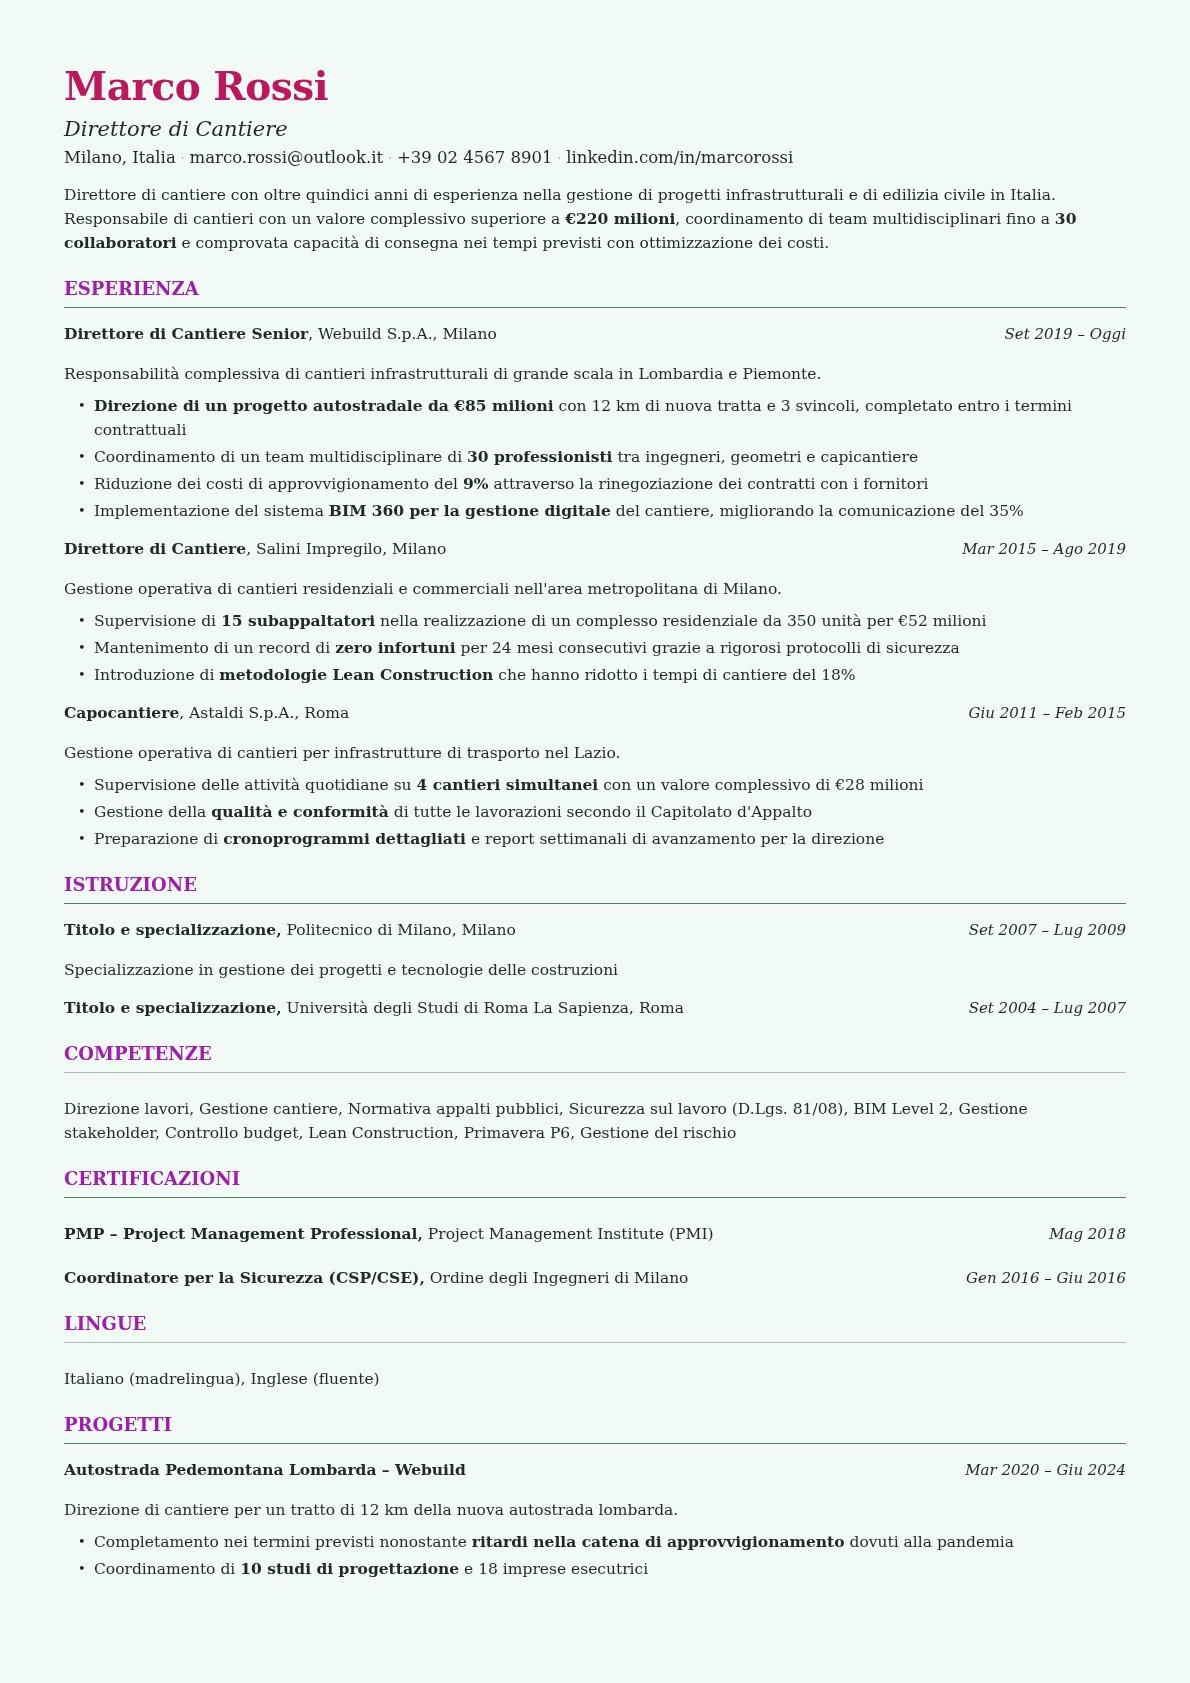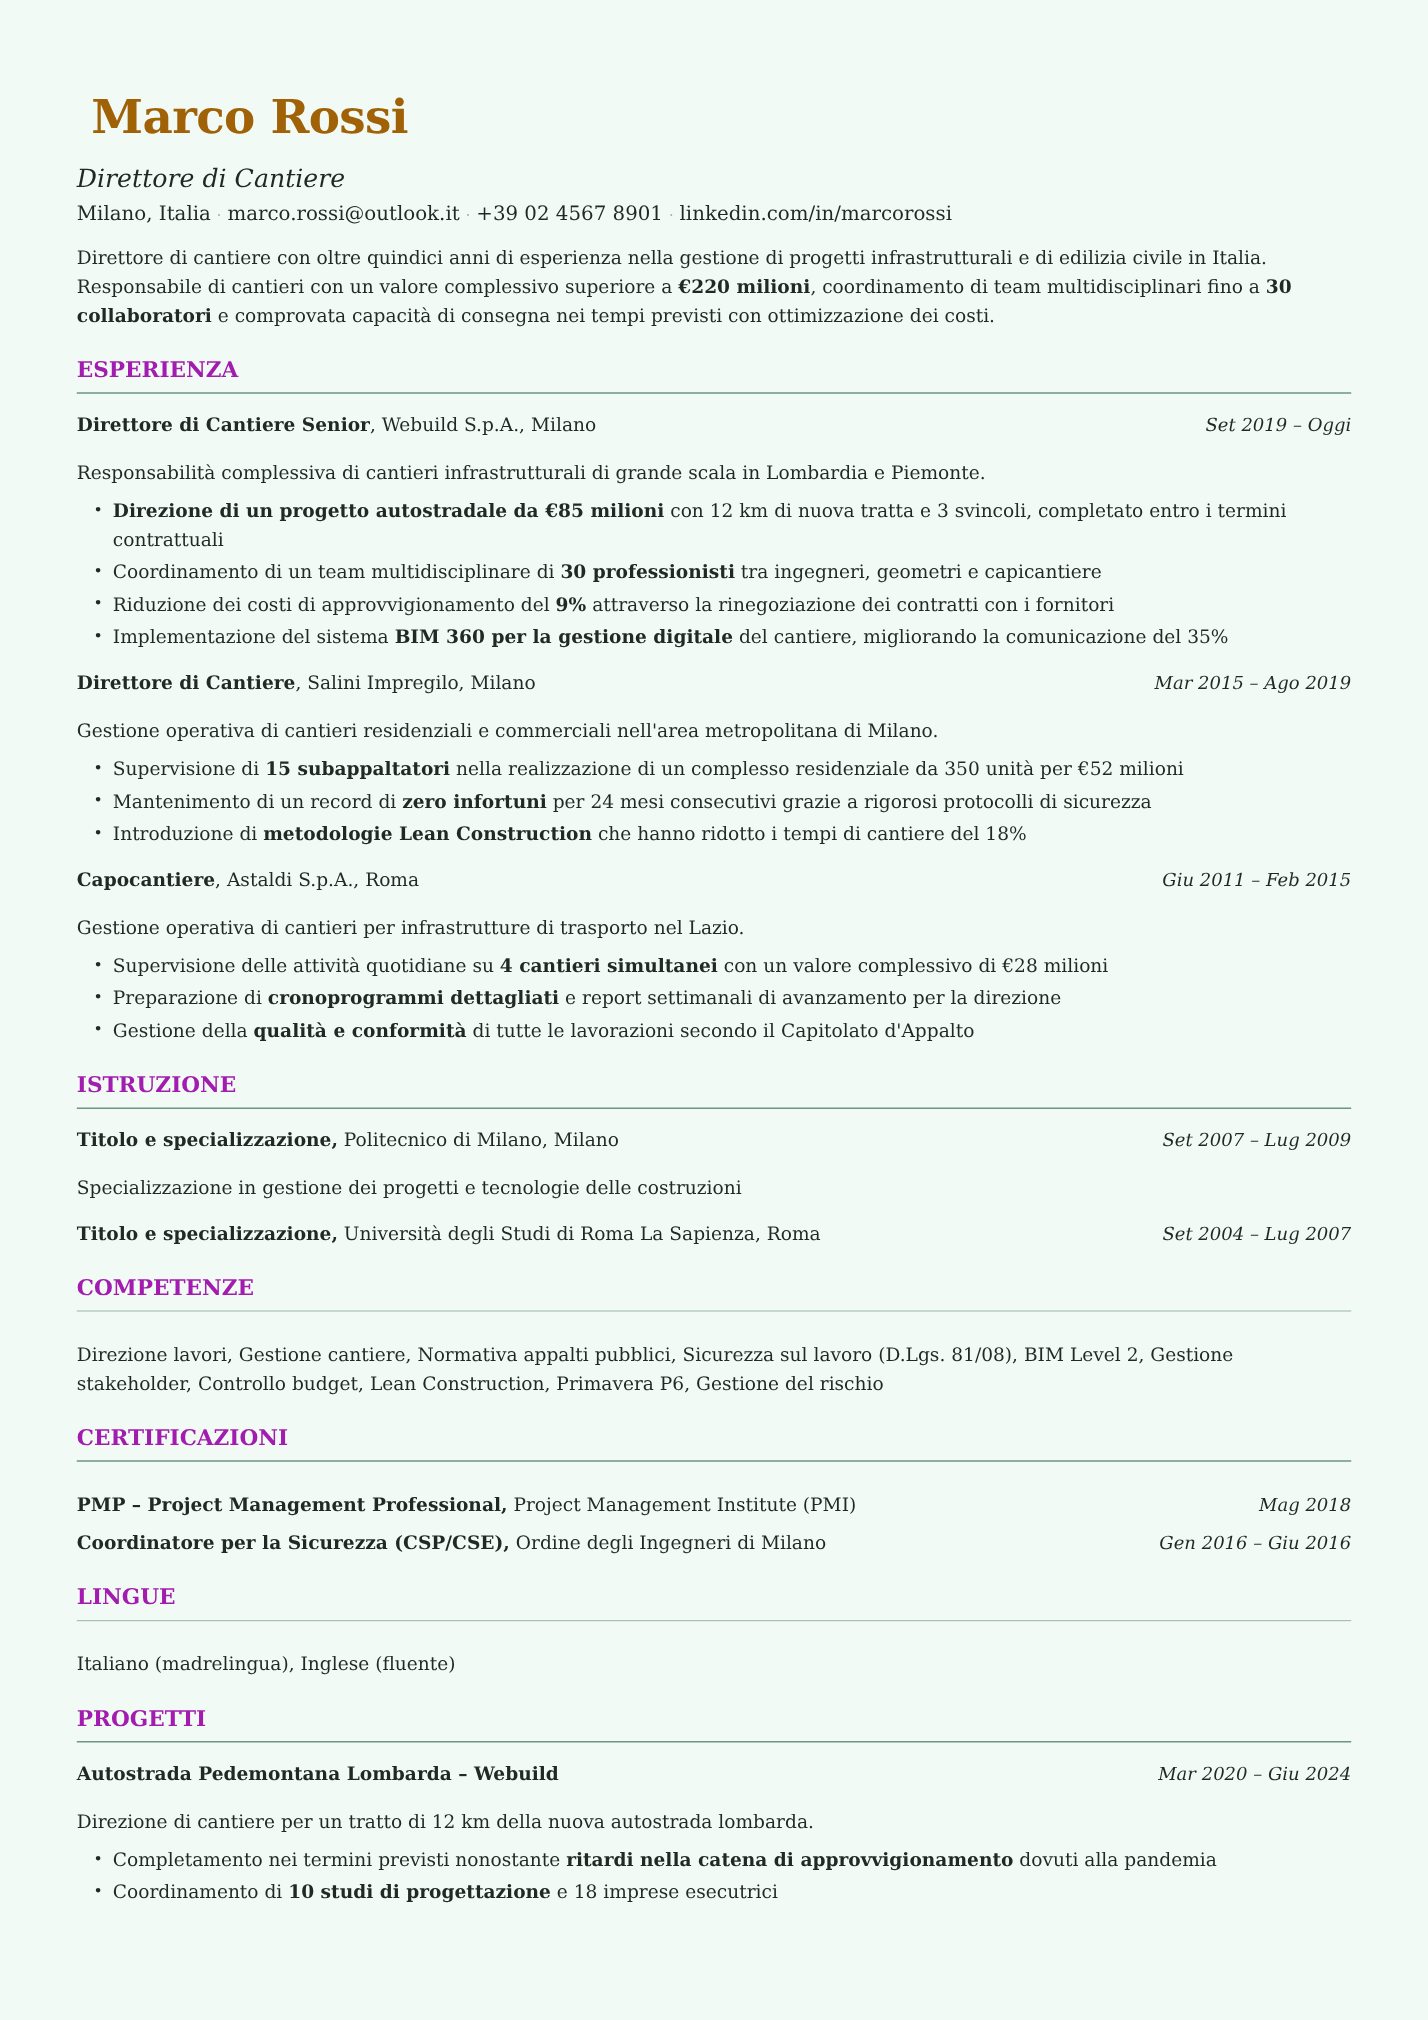--- a/index.html
+++ b/index.html
@@ -13,23 +13,23 @@
     }
     .page {
       position: relative;
       padding: 62px 64px 0 64px;
       width: 1062px;
     }
     .name {
       font-family: "DejaVu Serif", serif;
       font-weight: bold;
       font-size: 39px;
-      color: #a16207;
+      color: #be185d;
       line-height: 48px;
-      margin: 12px;
+      margin: 0;
       letter-spacing: -0.5px;
     }
     .title {
       font-style: italic;
       font-size: 21px;
       line-height: 30px;
       margin-top: 4px;
       color: #1f2a24;
     }
     .contact {
@@ -92,21 +92,21 @@
       left: -16px;
       color: #1f2a24;
       font-size: 13px;
     }
     .plain {
       font-size: 15.5px;
       line-height: 24px;
       margin-top: 24px;
     }
     .cert-row { margin-top: 24px; }
-    .cert-row + .cert-row { margin-top: 8px; text-align: center; }
+    .cert-row + .cert-row { margin-top: 20px; text-align: center; }
   </style>
 </head>
 <body>
 
 <div class="page">
 
   <header>
     <h1 class="name">Marco Rossi</h1>
     <div class="title">Direttore di Cantiere</div>
     <div class="contact">
@@ -146,22 +146,22 @@
     </div>
 
     <div class="entry">
       <div class="entry-head">
         <span><span class="bold">Capocantiere</span><span>, Astaldi S.p.A., Roma</span></span>
         <span class="entry-date">Giu 2011 – Feb 2015</span>
       </div>
       <div class="entry-desc">Gestione operativa di cantieri per infrastrutture di trasporto nel Lazio.</div>
       <ul class="bullets">
         <li><span>Supervisione delle attività quotidiane su </span><span class="bold">4 cantieri simultanei</span><span> con un valore complessivo di €28 milioni</span></li>
+        <li><span>Gestione della </span><span class="bold">qualità e conformità</span><span> di tutte le lavorazioni secondo il Capitolato d'Appalto</span></li>
         <li><span>Preparazione di </span><span class="bold">cronoprogrammi dettagliati</span><span> e report settimanali di avanzamento per la direzione</span></li>
-        <li><span>Gestione della </span><span class="bold">qualità e conformità</span><span> di tutte le lavorazioni secondo il Capitolato d'Appalto</span></li>
       </ul>
     </div>
   </section>
 
   <section>
     <div class="section-header">ISTRUZIONE</div>
 
     <div class="entry">
       <div class="entry-head">
         <span><span class="bold">Titolo e specializzazione,</span><span> Politecnico di Milano, Milano</span></span>

